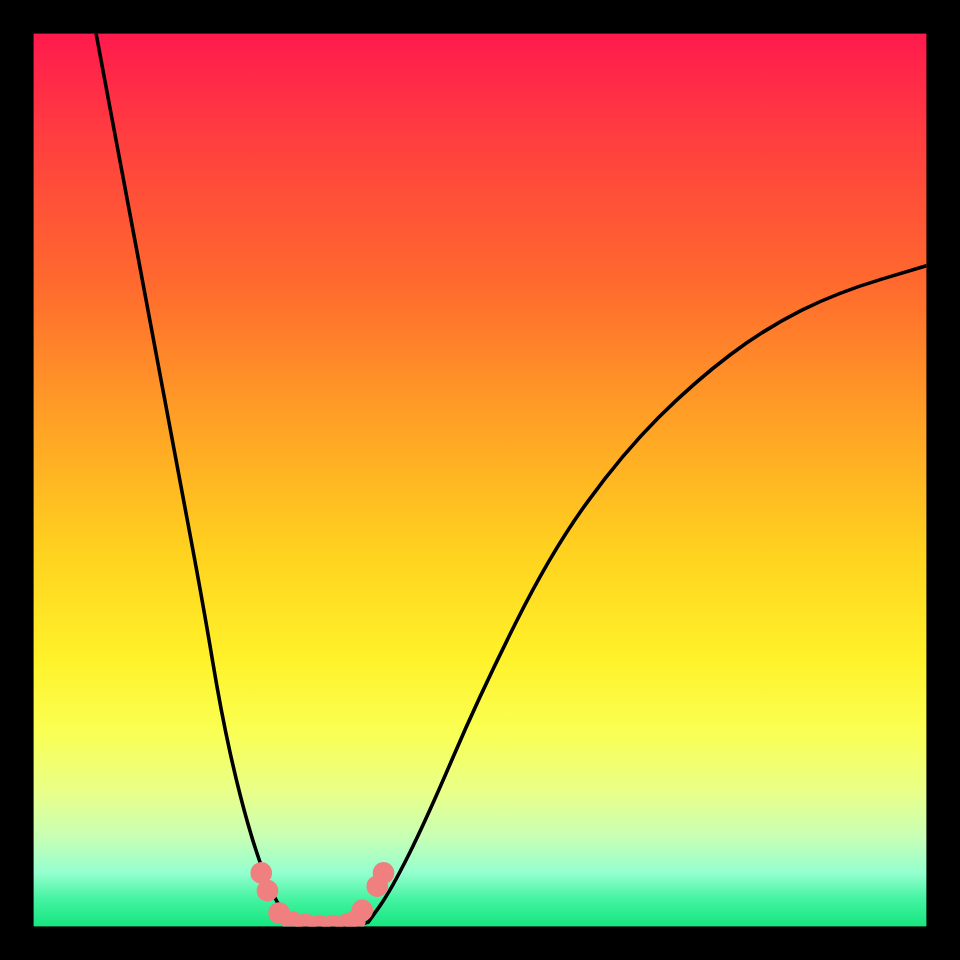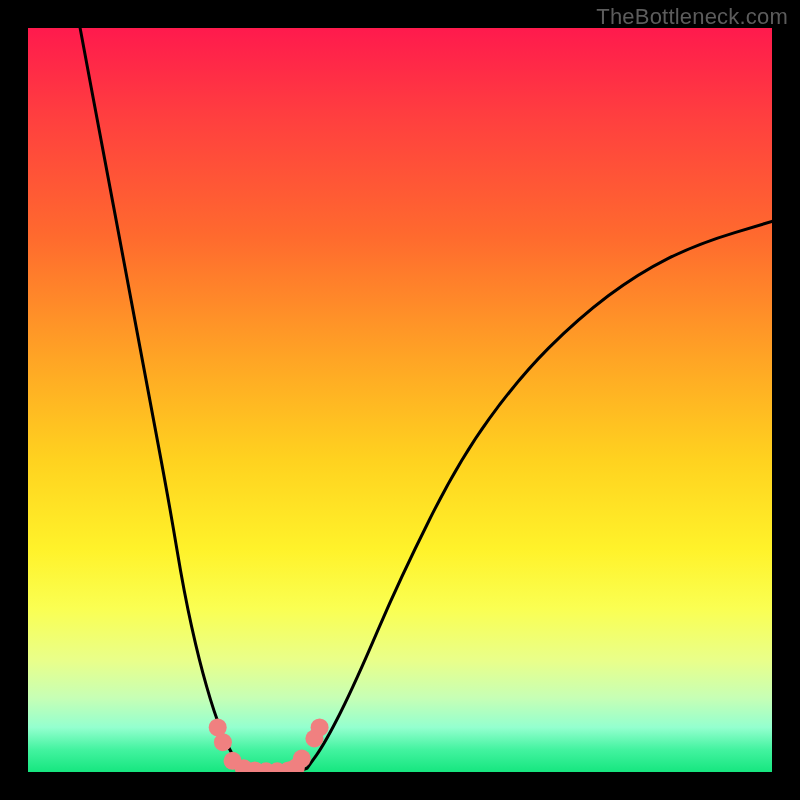--- a/index.html
+++ b/index.html
@@ -77,14 +77,13 @@
           <circle cx="238.1" cy="743.3" r="9" fill="#f08080"></circle>
           <circle cx="249.2" cy="743.3" r="9" fill="#f08080"></circle>
           <circle cx="260.4" cy="742.5" r="9" fill="#f08080"></circle>
           <circle cx="267.8" cy="739.5" r="9" fill="#f08080"></circle>
           <circle cx="273.8" cy="730.6" r="9" fill="#f08080"></circle>
           <circle cx="286.4" cy="710.5" r="9" fill="#f08080"></circle>
           <circle cx="291.6" cy="699.4" r="9" fill="#f08080"></circle>
         </g>
     </svg>
   </div>
-  <div class="watermark">TheBottleneck.com</div>
 </div>
 
 </body></html>

